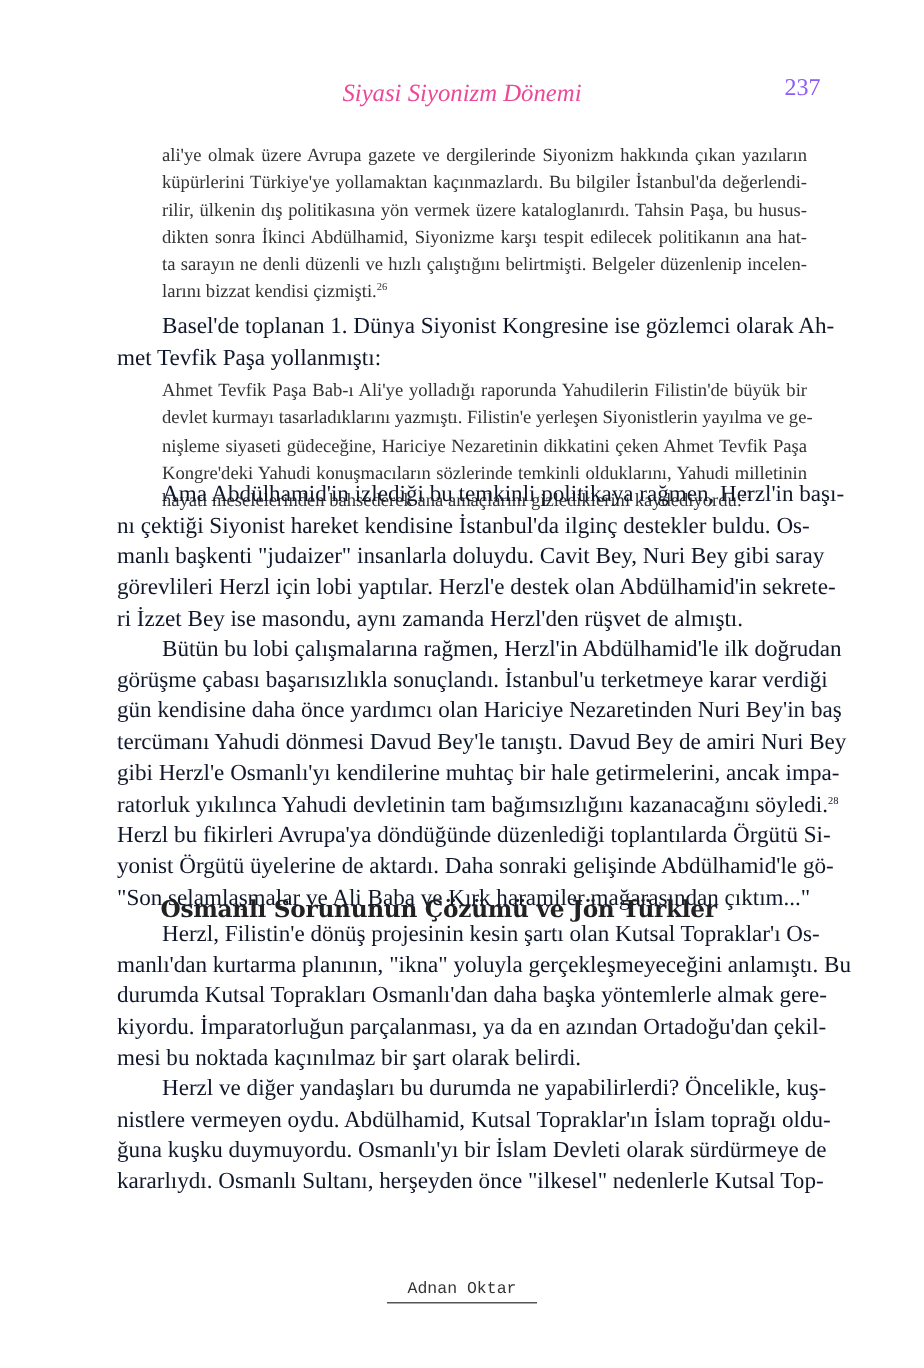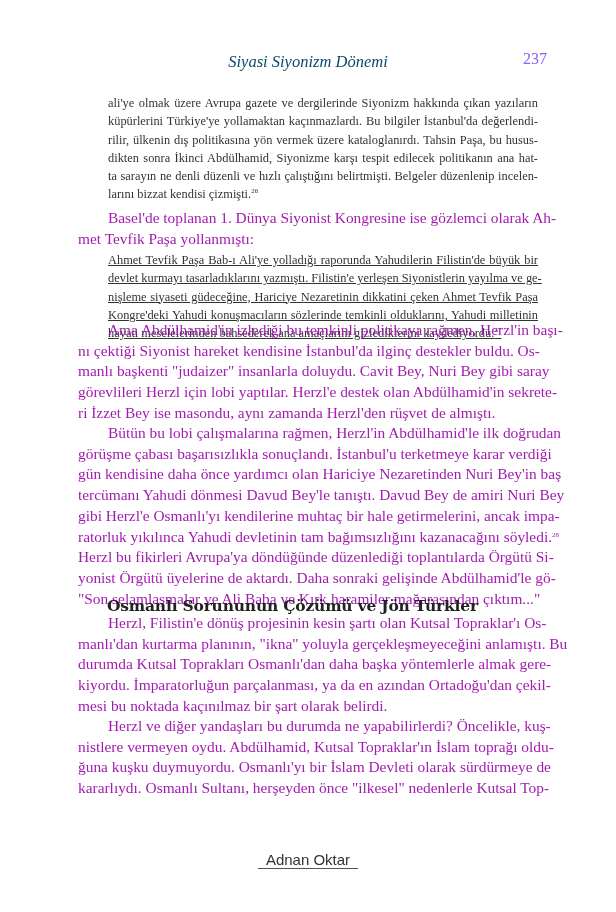--- a/index.html
+++ b/index.html
@@ -1,33 +1,33 @@
 <!DOCTYPE html>
 <html><head>
 <meta charset="utf-8">
 <style>
   html, body { margin: 0; padding: 0; background: #ffffff; }
   body { width: 616px; height: 912px; position: relative; overflow: hidden;
          font-family: "DejaVu Serif", "Liberation Serif", serif; color: #2a2a2a; }
   .header-title { position: absolute; top: 52px; left: 0; width: 616px; text-align: center;
-         font-family: "Liberation Serif", serif; font-style: italic; font-size: 16.5px; color: #0c4a6e; }
+         font-family: "Liberation Serif", serif; font-style: italic; font-size: 16.5px; color: #ec4899; }
   .page-number { position: absolute; top: 50px; left: 523px; font-family: "Liberation Serif", serif;
          font-size: 16px; color: #8b5cf6; }
   .small-block { position: absolute; left: 108px; width: 430px; font-family: "Liberation Serif", serif;
          font-size: 12.4px; line-height: 18.3px; text-align: justify; color: #333; }
   .small-block .line, .body-block .line { display: block; white-space: nowrap; text-align: justify; text-align-last: justify; }
   .small-block .line.last, .body-block .line.last { text-align-last: left; }
   .body-block { position: absolute; left: 78px; width: 460px; font-family: "Liberation Serif", serif;
-         font-size: 15.4px; line-height: 20.7px; color: #a21caf; }
+         font-size: 15.4px; line-height: 20.7px; color: #0f172a; }
   .body-block .indent { padding-left: 30px; }
   sup { font-size: 7px; line-height: 0; vertical-align: 5px; margin-top: 17px; }
   .section-heading { position: absolute; left: 107px; top: 596px; font-family: "DejaVu Serif", serif;
          font-weight: bold; font-size: 15.5px; color: #222; letter-spacing: -0.2px; }
   .footer { position: absolute; top: 852px; left: 258px; width: 100px; text-align: center;
-         font-family: Liberation Sans, sans-serif; font-size: 15px; color: #333;
+         font-family: Liberation Mono, monospace; font-size: 11px; color: #333;
          border-bottom: 1px solid #555; padding-bottom: 0px; line-height: 16px; }
 </style>
 </head>
 <body>
 
 <div>
   <div class="header-title">Siyasi Siyonizm Dönemi</div>
   <div class="page-number">237</div>
 </div>
 
@@ -38,21 +38,21 @@
   <span class="line">dikten sonra İkinci Abdülhamid, Siyonizme karşı tespit edilecek politikanın ana hat-</span>
   <span class="line">ta sarayın ne denli düzenli ve hızlı çalıştığını belirtmişti. Belgeler düzenlenip incelen-</span>
   <span class="line last"><span>larını bizzat kendisi çizmişti.</span><sup>26</sup></span>
 </div>
 
 <div class="body-block" style="top:208px;">
   <span class="line indent">Basel'de toplanan 1. Dünya Siyonist Kongresine ise gözlemci olarak Ah-</span>
   <span class="line last">met Tevfik Paşa yollanmıştı:</span>
 </div>
 
-<div class="small-block" style="top:233px;text-decoration:underline;">
+<div class="small-block" style="top:233px;">
   <span class="line" style="margin-top:18px;">Ahmet Tevfik Paşa Bab-ı Ali'ye yolladığı raporunda Yahudilerin Filistin'de büyük bir</span>
   <span class="line">devlet kurmayı tasarladıklarını yazmıştı. Filistin'e yerleşen Siyonistlerin yayılma ve ge-</span>
   <span class="line">nişleme siyaseti güdeceğine, Hariciye Nezaretinin dikkatini çeken Ahmet Tevfik Paşa</span>
   <span class="line">Kongre'deki Yahudi konuşmacıların sözlerinde temkinli olduklarını, Yahudi milletinin</span>
   <span class="line last"><span>hayati meselelerinden bahsederek ana amaçlarını gizlediklerini kaydediyordu.</span><sup>27</sup></span>
 </div>
 
 <div class="body-block" style="top:320px;">
   <span class="line indent">Ama Abdülhamid'in izlediği bu temkinli politikaya rağmen, Herzl'in başı-</span>
   <span class="line">nı çektiği Siyonist hareket kendisine İstanbul'da ilginç destekler buldu. Os-</span>

